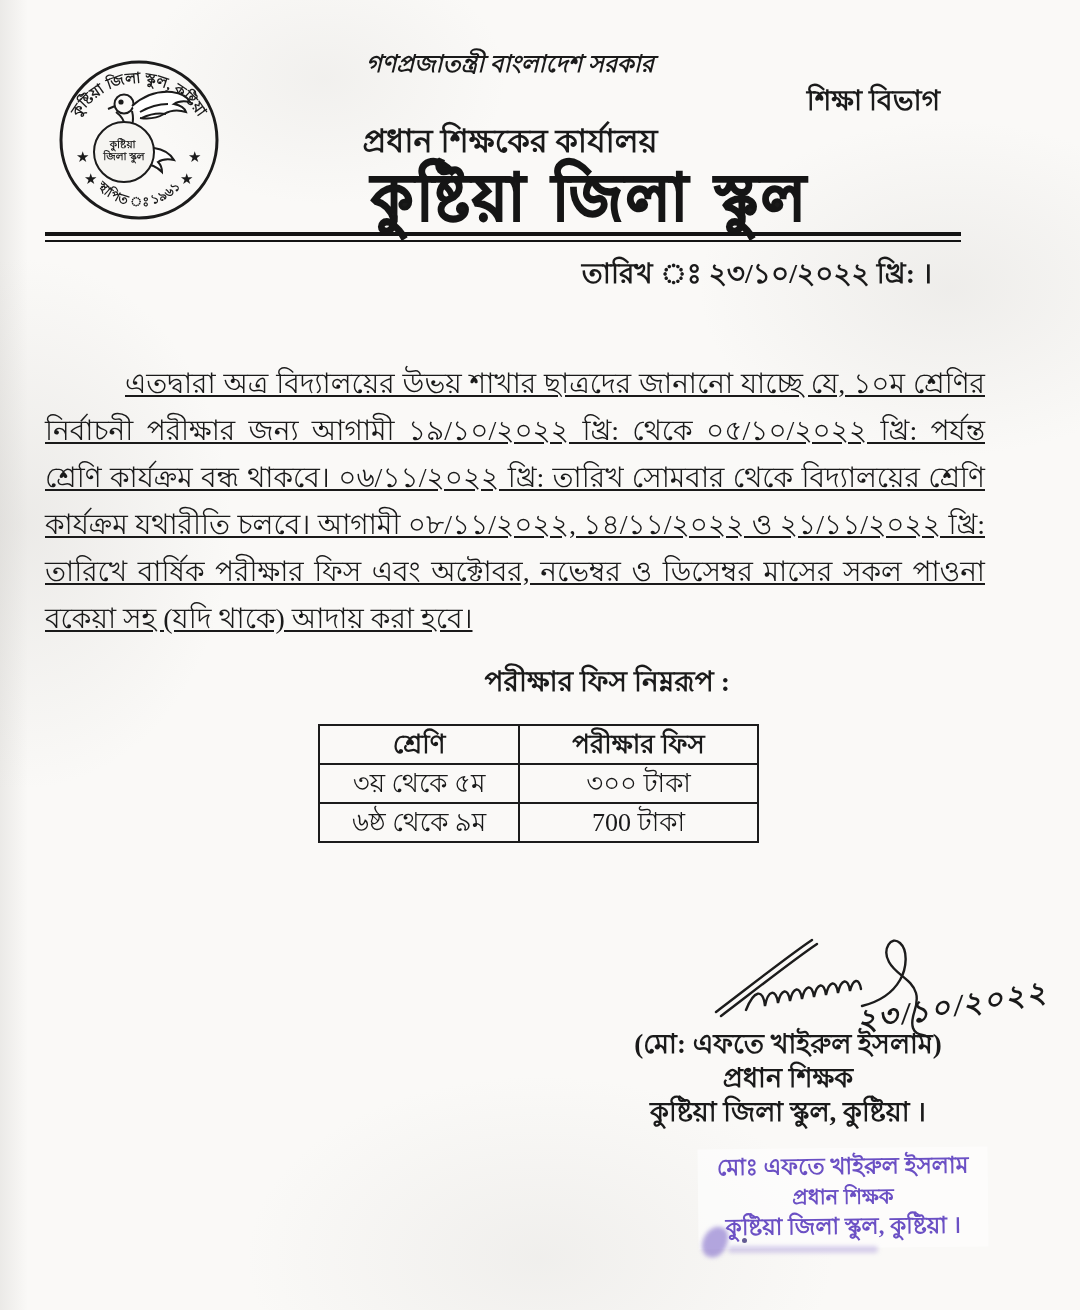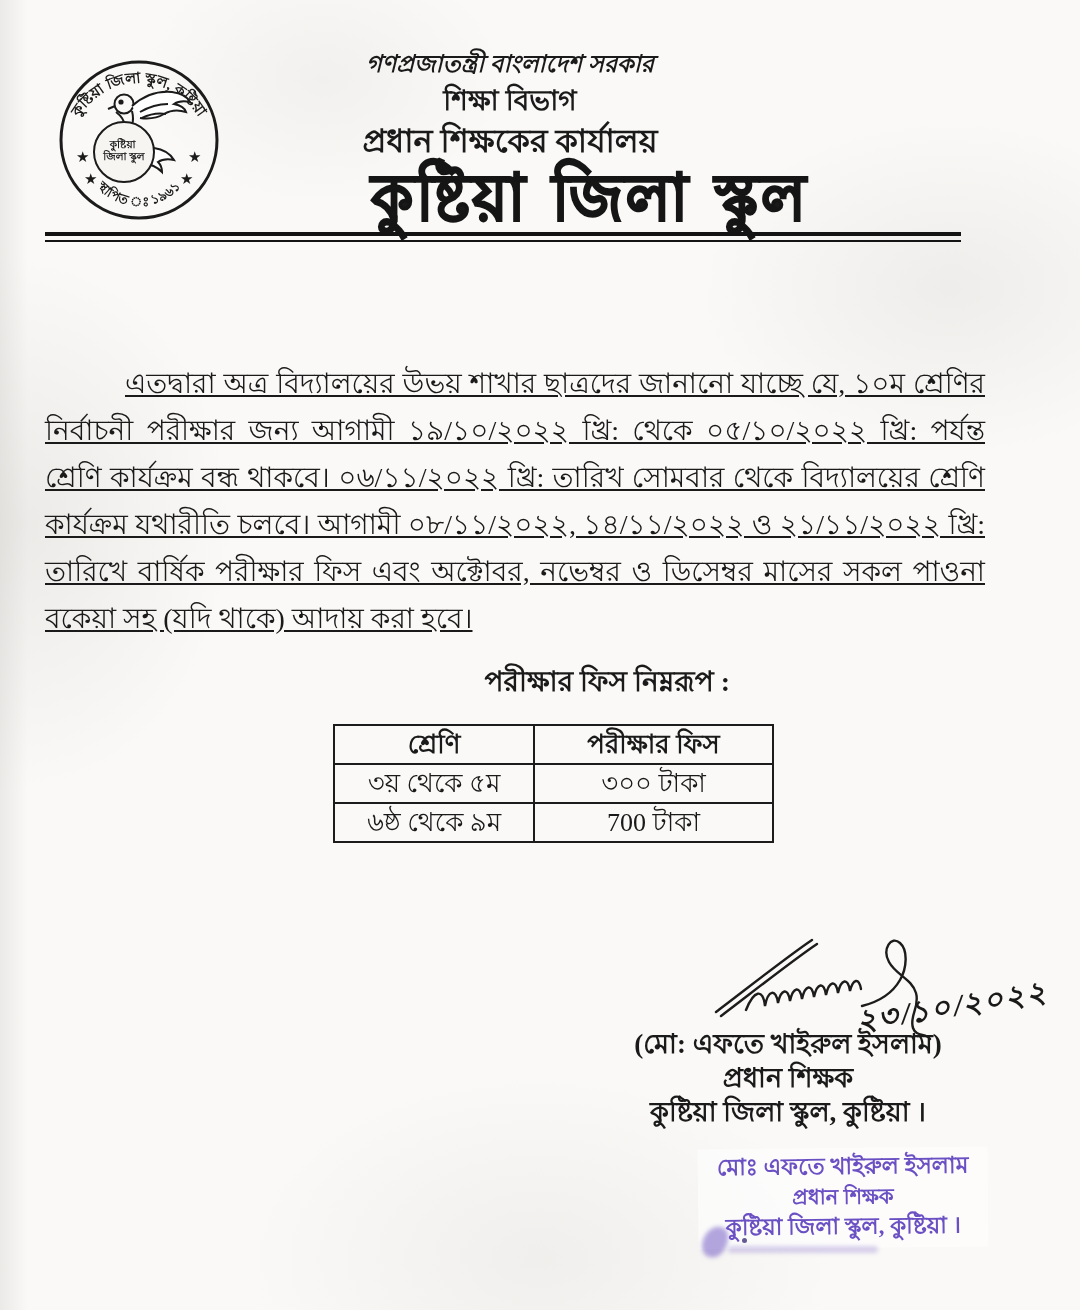--- a/index.html
+++ b/index.html
@@ -16,21 +16,21 @@
       radial-gradient(ellipse 420px 260px at 50% 96%, rgba(200,198,194,0.20), transparent 70%),
       radial-gradient(ellipse 260px 180px at 30% 6%, rgba(202,200,196,0.18), transparent 70%),
       linear-gradient(90deg, rgba(190,188,184,0.25) 0px, rgba(190,188,184,0) 28px),
       #faf9f7;
   }
   .abs{position:absolute;}
   
   .seal{left:50px;top:56px;width:178px;height:168px;}
   .hdr{left:80px;top:52px;width:860px;text-align:center;line-height:1;}
   .hdr-govt{font-size:24px;font-weight:bold;margin-bottom:11px;font-style:italic;}
-  .hdr-div{font-size:28px;font-weight:bold;margin-bottom:10px;}
+  .hdr-div{font-size:28px;font-weight:bold;margin-bottom:10px;text-align:right;}
   .hdr-office{font-size:32px;font-weight:bold;}
   .school-title{
     left:200px;top:152px;width:780px;text-align:center;
     font-family:"DejaVu Sans","Liberation Sans",sans-serif;
     font-size:60px;font-weight:900;letter-spacing:3px;
     transform:scaleY(1.08);
     -webkit-text-stroke:1.8px #151515;
     white-space:nowrap;
   }
   .rule{left:45px;top:232px;width:916px;height:4px;
@@ -38,21 +38,21 @@
   .date-line{top:252px;right:148px;font-size:28px;font-weight:bold;}
   
   .bodytext{
     left:45px;top:360px;width:940px;margin:0;
     font-size:28px;line-height:47px;text-align:justify;text-indent:80px;text-decoration:underline;
   }
   
   .fee-title{left:300px;top:660px;width:430px;text-align:right;
     font-size:28px;font-weight:bold;}
   table.fees{
-    left:333px;top:724px;width:441px;position:absolute;
+    left:318px;top:724px;width:441px;position:absolute;
     border-collapse:collapse;font-size:26px;
   }
   table.fees th,table.fees td{
     border:2px solid #1c1c1c;text-align:center;padding:0;height:37px;
     font-weight:normal;line-height:37px;
   }
   table.fees th{font-weight:bold;}
   table.fees .c1{width:201px;}
   table.fees .c2{width:240px;}
   
@@ -130,20 +130,21 @@
 
   <div class="abs hdr">
     <div class="hdr-govt">গণপ্রজাতন্ত্রী বাংলাদেশ সরকার</div>
     <div class="hdr-div">শিক্ষা বিভাগ</div>
     <div class="hdr-office">প্রধান শিক্ষকের কার্যালয়</div>
   </div>
   <div class="abs school-title">কুষ্টিয়া জিলা স্কুল</div>
 
   <div class="abs rule"></div>
 
+  <div class="abs date-line">তারিখ ঃ ২৩/১০/২০২২ খ্রি: ।</div>
 
   <p class="abs bodytext">এতদ্বারা অত্র বিদ্যালয়ের উভয় শাখার ছাত্রদের জানানো যাচ্ছে যে, ১০ম শ্রেণির নির্বাচনী পরীক্ষার জন্য আগামী ১৯/১০/২০২২ খ্রি: থেকে  ০৫/১০/২০২২ খ্রি: পর্যন্ত শ্রেণি কার্যক্রম বন্ধ থাকবে। ০৬/১১/২০২২ খ্রি: তারিখ সোমবার থেকে বিদ্যালয়ের শ্রেণি কার্যক্রম যথারীতি চলবে। আগামী ০৮/১১/২০২২,  ১৪/১১/২০২২ ও ২১/১১/২০২২ খ্রি: তারিখে বার্ষিক পরীক্ষার ফিস এবং অক্টোবর, নভেম্বর ও ডিসেম্বর মাসের সকল পাওনা বকেয়া সহ (যদি থাকে) আদায় করা হবে।</p>
 
   <div class="abs fee-title">পরীক্ষার ফিস নিম্নরূপ :</div>
 
   <table class="fees">
     <tbody>
       <tr>
         <th class="c1">শ্রেণি</th>
         <th class="c2">পরীক্ষার ফিস</th>

